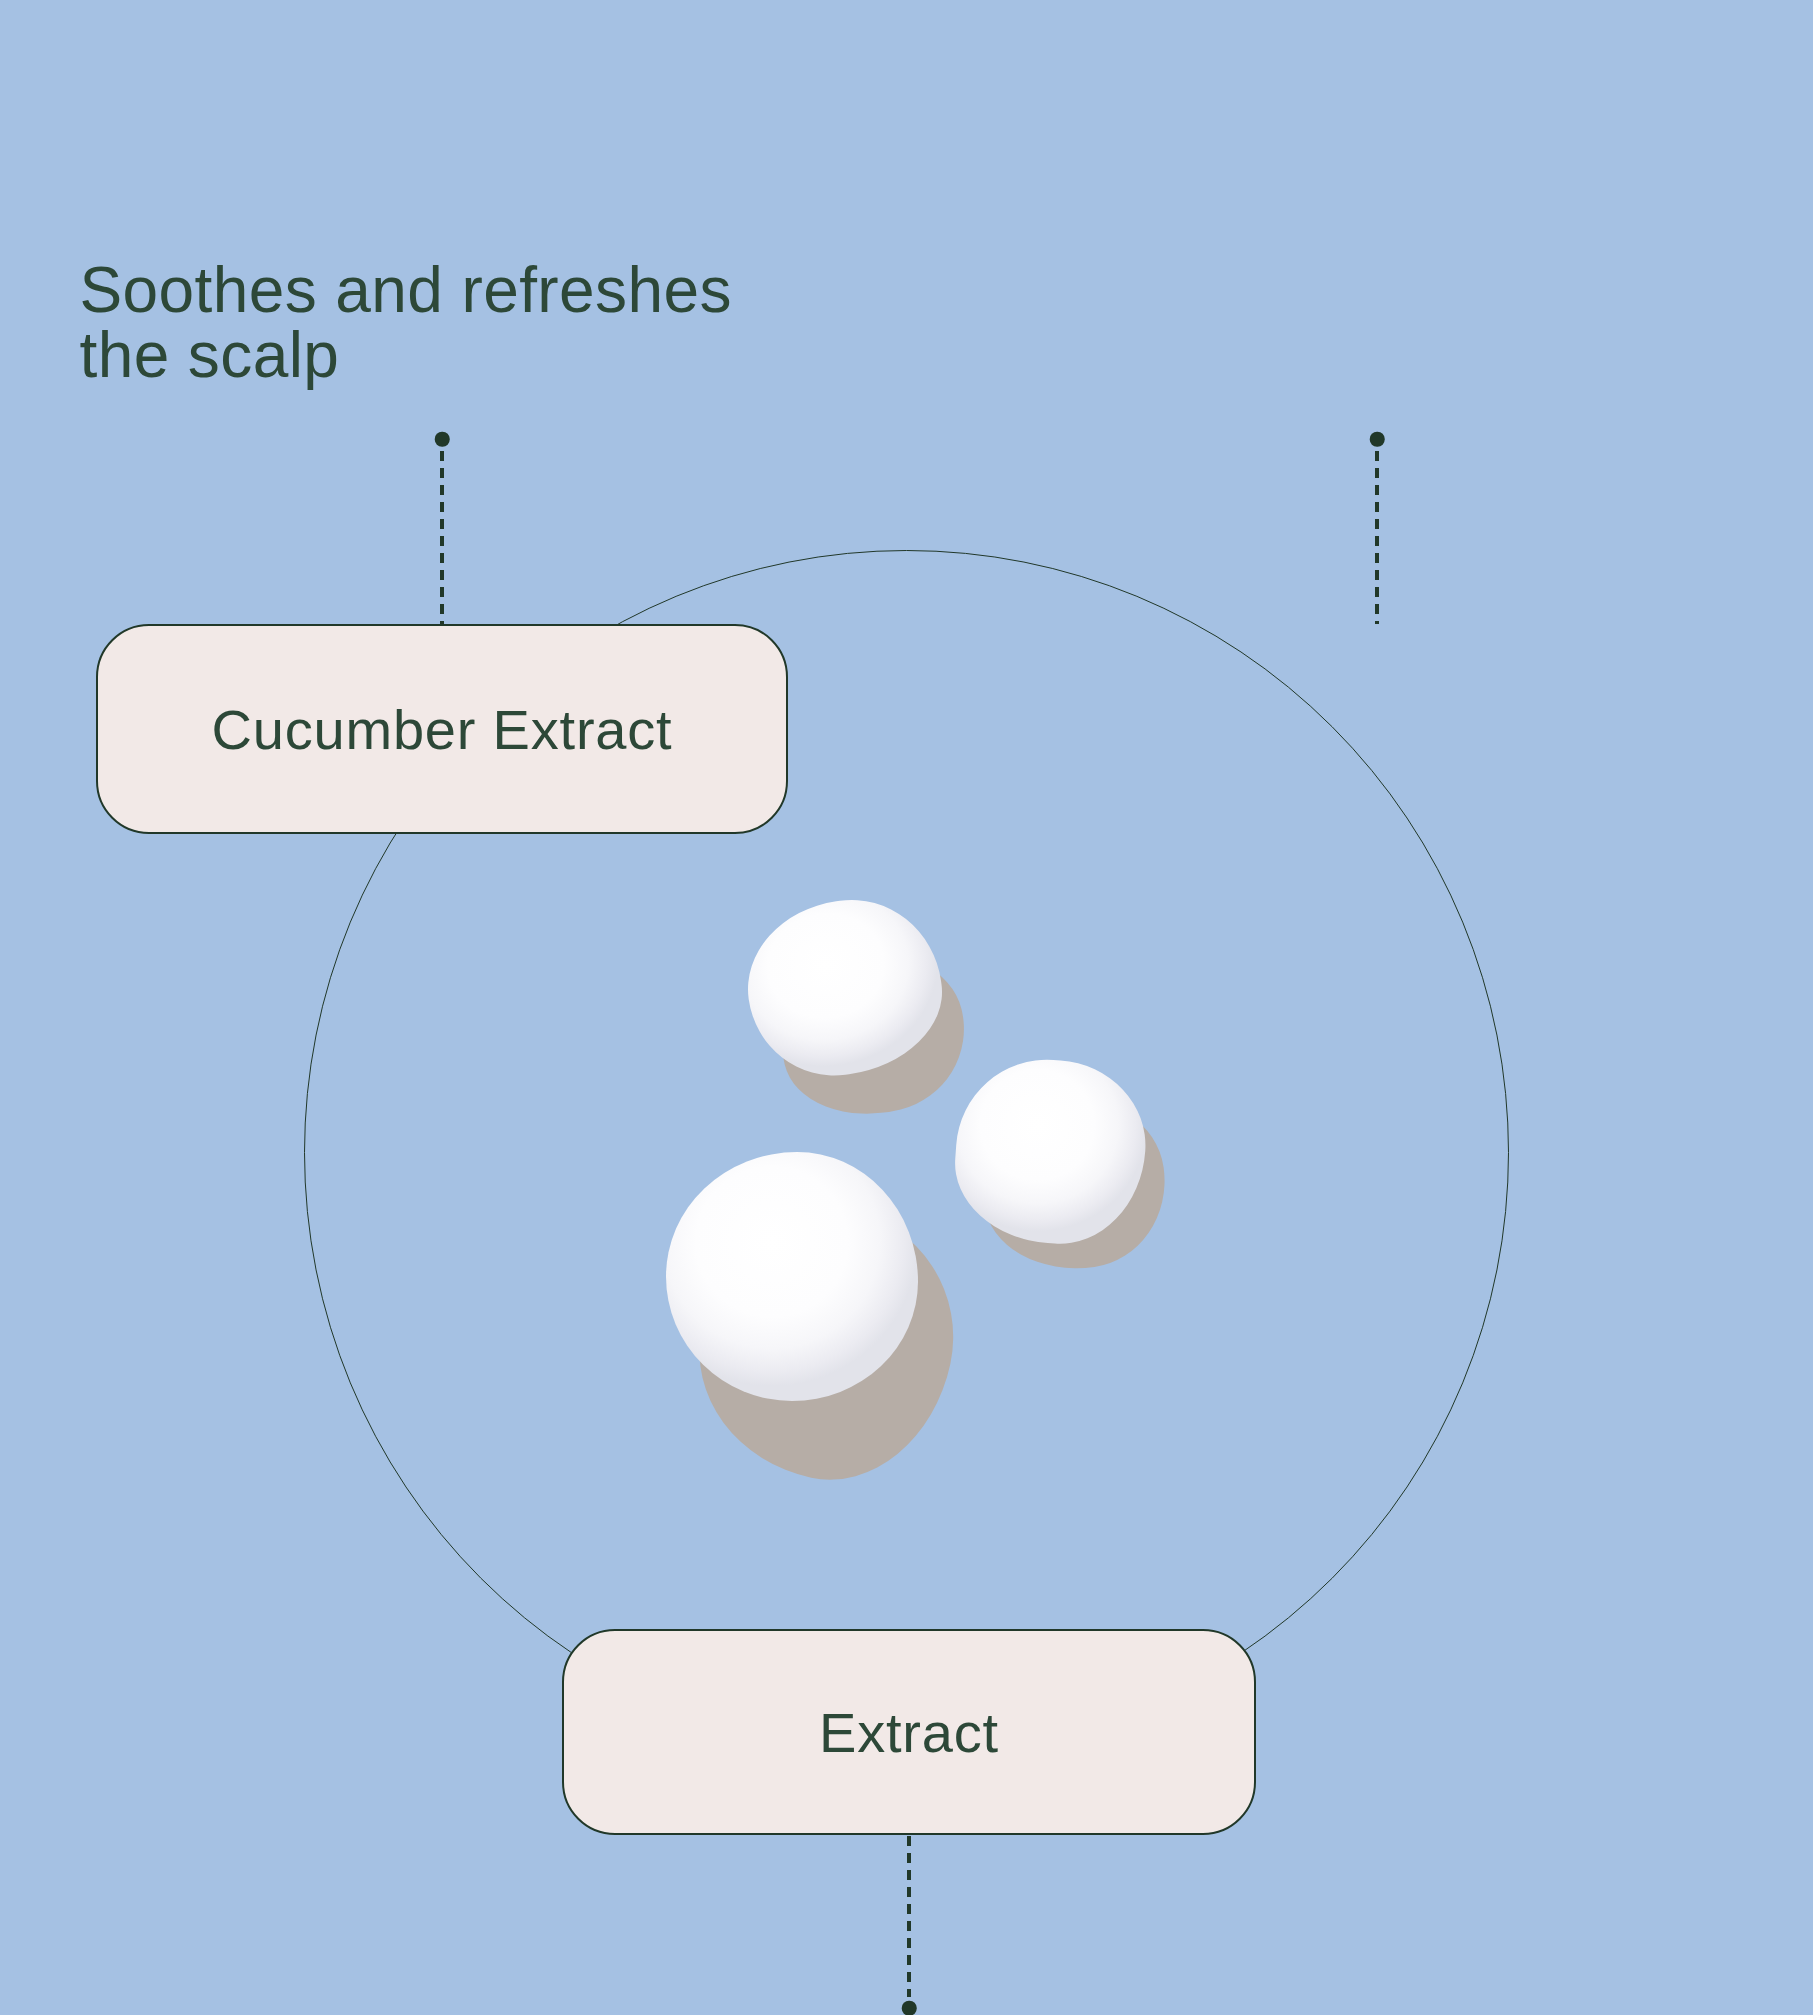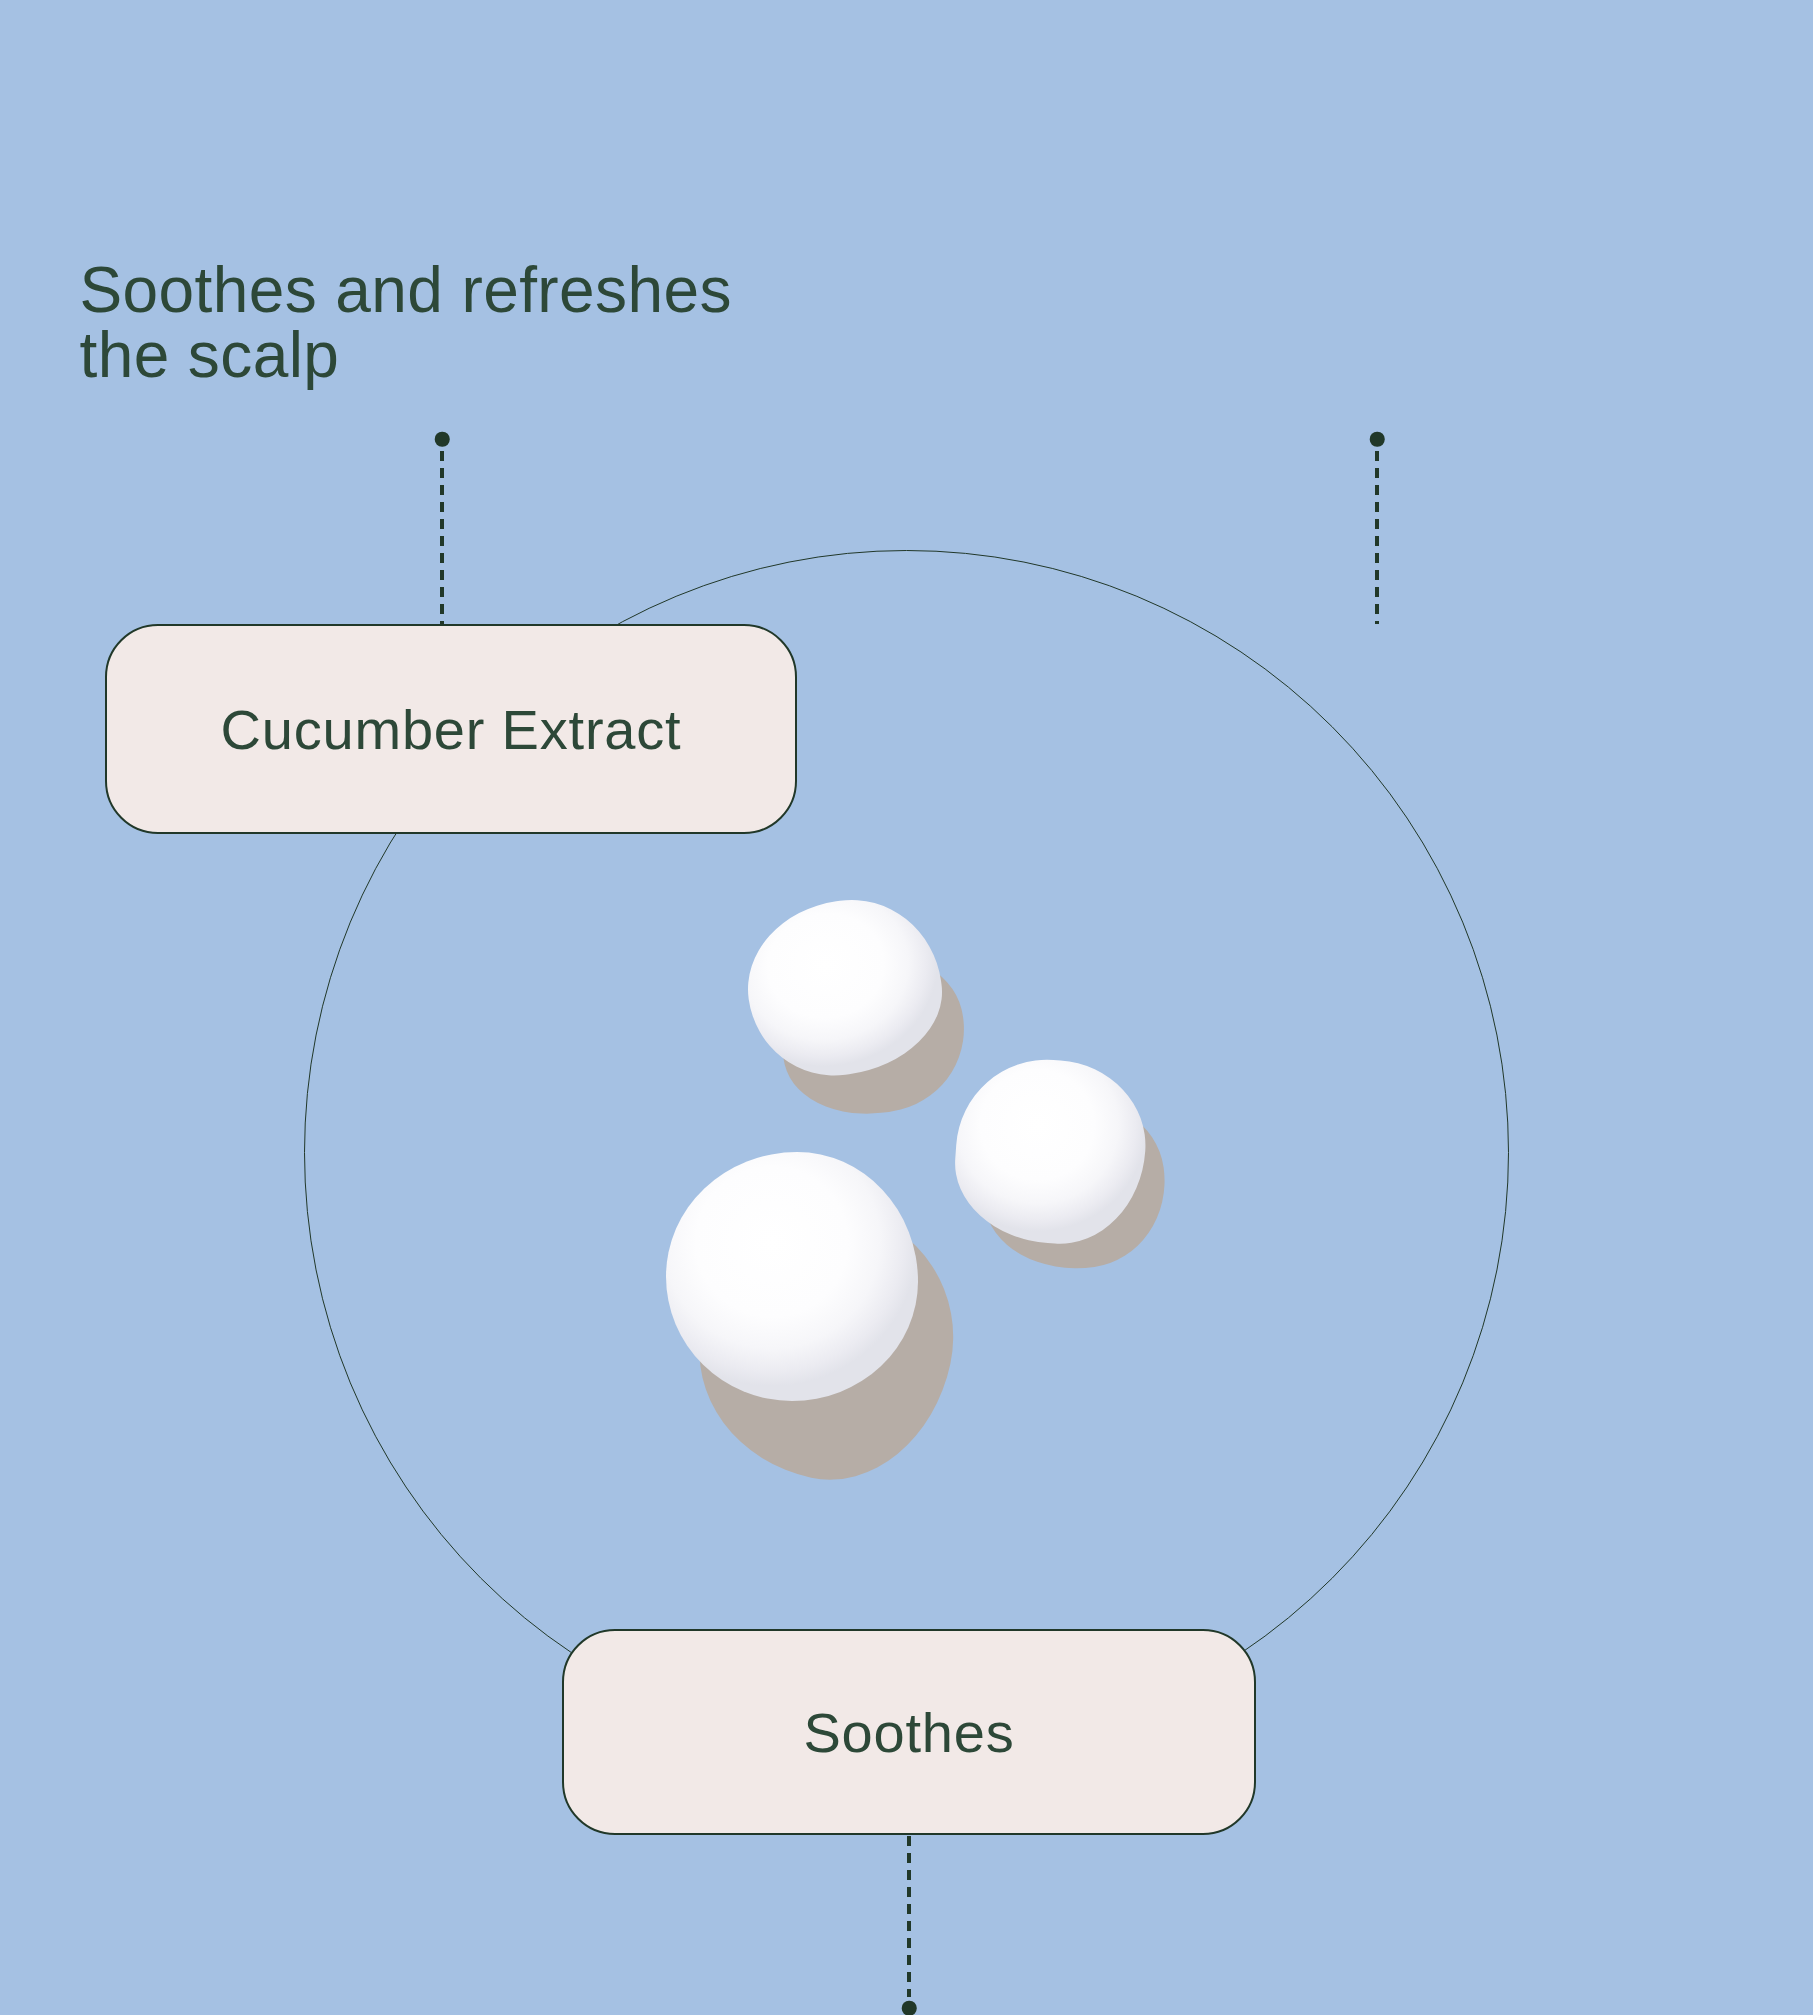--- a/index.html
+++ b/index.html
@@ -66,21 +66,21 @@
     border-radius:53px;
     display:flex;align-items:center;justify-content:center;
     z-index:3;
   }
   .ing-label{
     font-size:56px;
     letter-spacing:0.8px;
     color:var(--text-green);
     white-space:nowrap;
   }
-  .box-cucumber{left:96px;top:624px;width:692px;height:210px;margin-left:9px;}
+  .box-cucumber{left:96px;top:624px;width:692px;height:210px;}
   .box-niacinamide{left:1037px;top:624px;width:680px;height:208px;}
   .box-arginine{left:562px;top:1629px;width:694px;height:206px;}
 
   
   .vdash{
     position:absolute;
     width:4px;
     transform:translateX(-50%);
     background-image:repeating-linear-gradient(
       to bottom,
@@ -147,17 +147,17 @@
   <div class="dot dot-right"></div>
   <div class="vdash line-right"></div>
 
   <div class="vdash line-bottom"></div>
   <div class="dot dot-bottom"></div>
 
   <div class="ing-box box-cucumber">
     <span class="ing-label">Cucumber Extract</span>
   </div>
   <div class="ing-box box-arginine">
-    <span class="ing-label">Soothes</span>
+    <span class="ing-label">Extract</span>
   </div>
 
 </div>
 
 
 </body></html>

